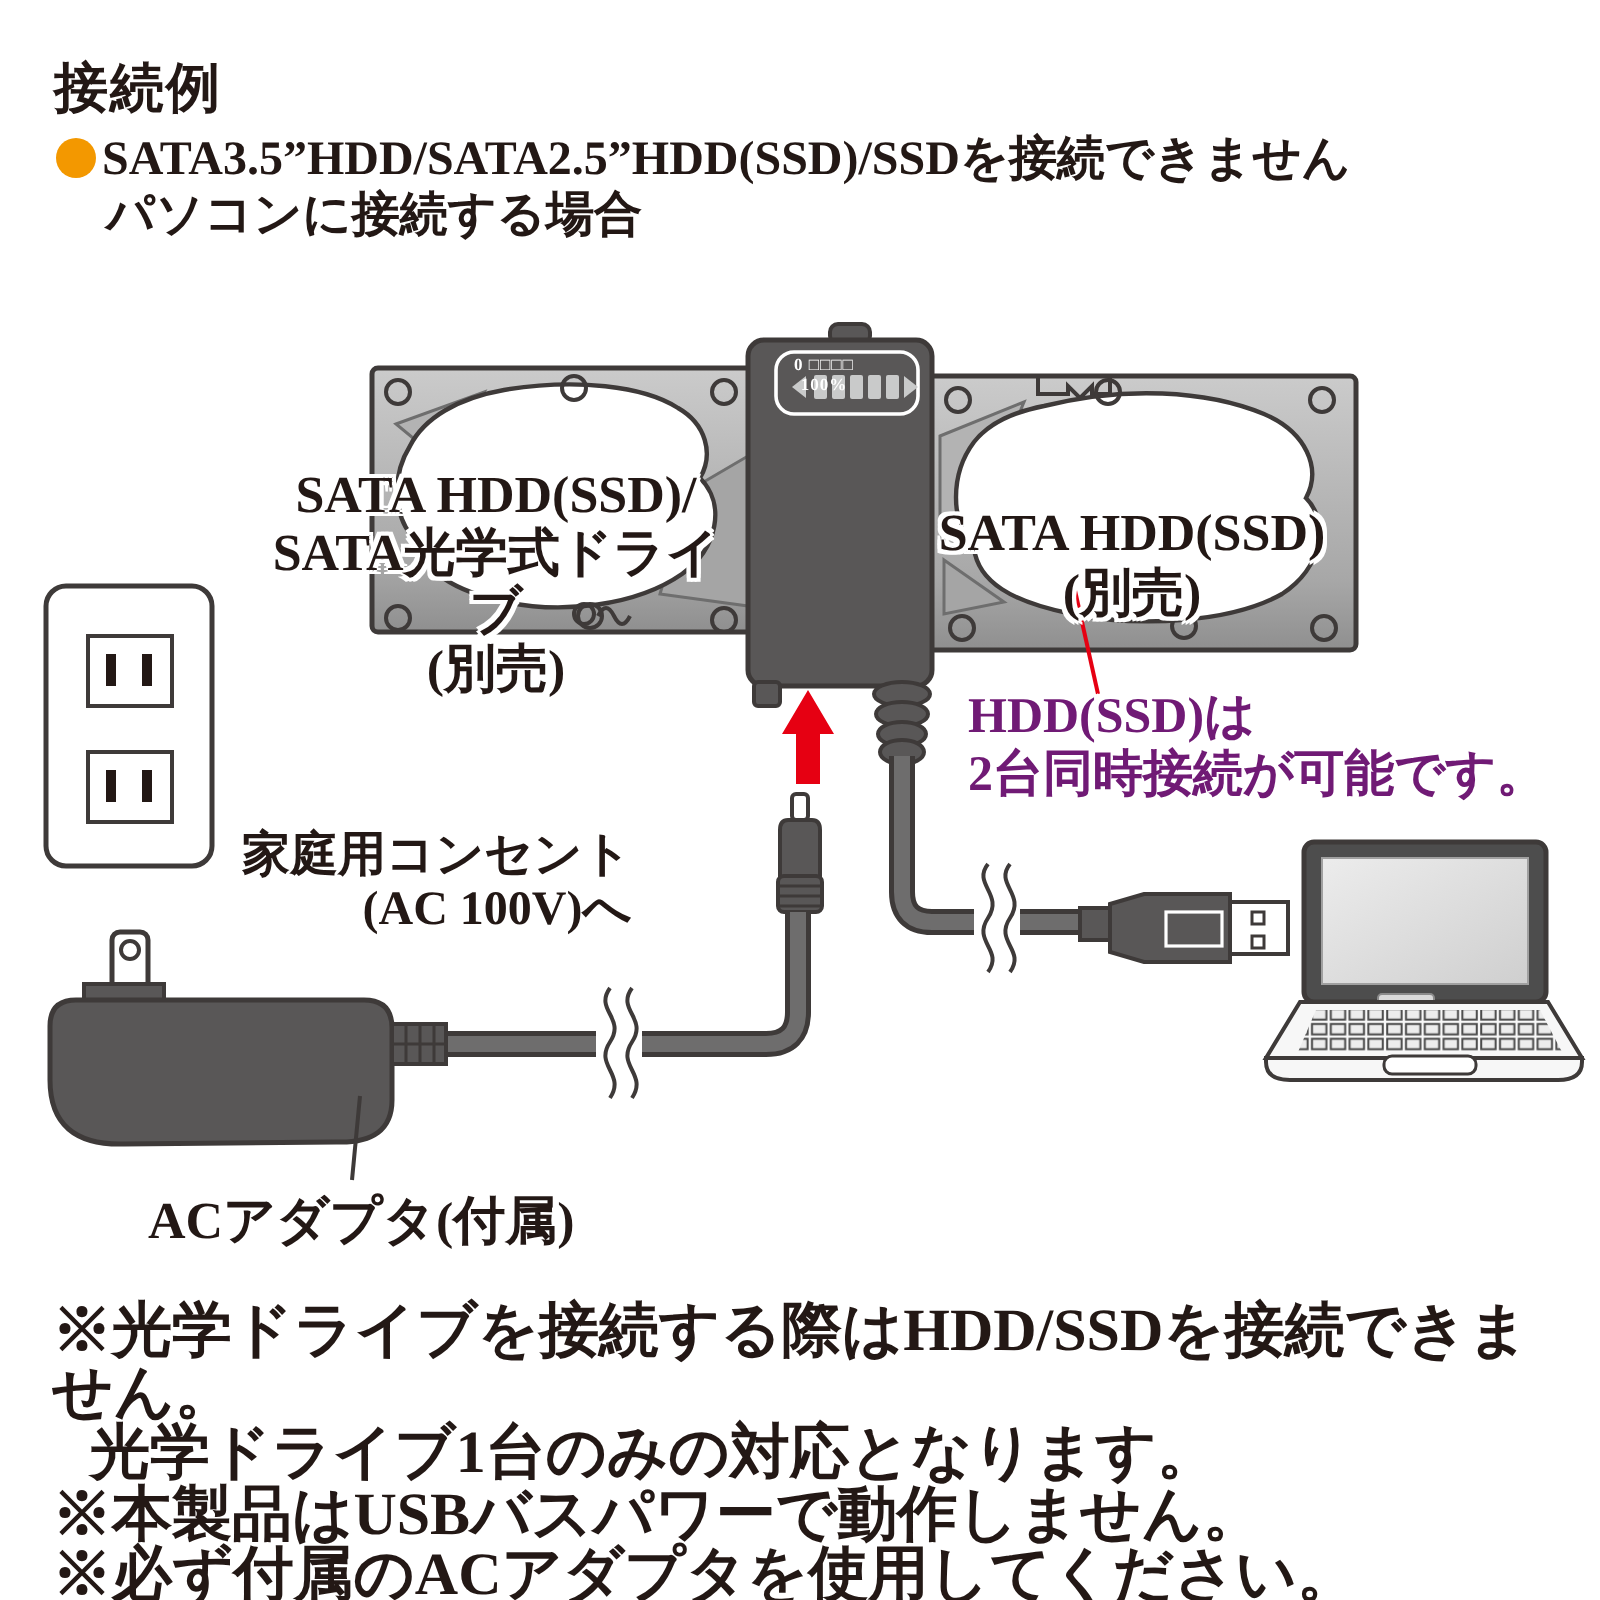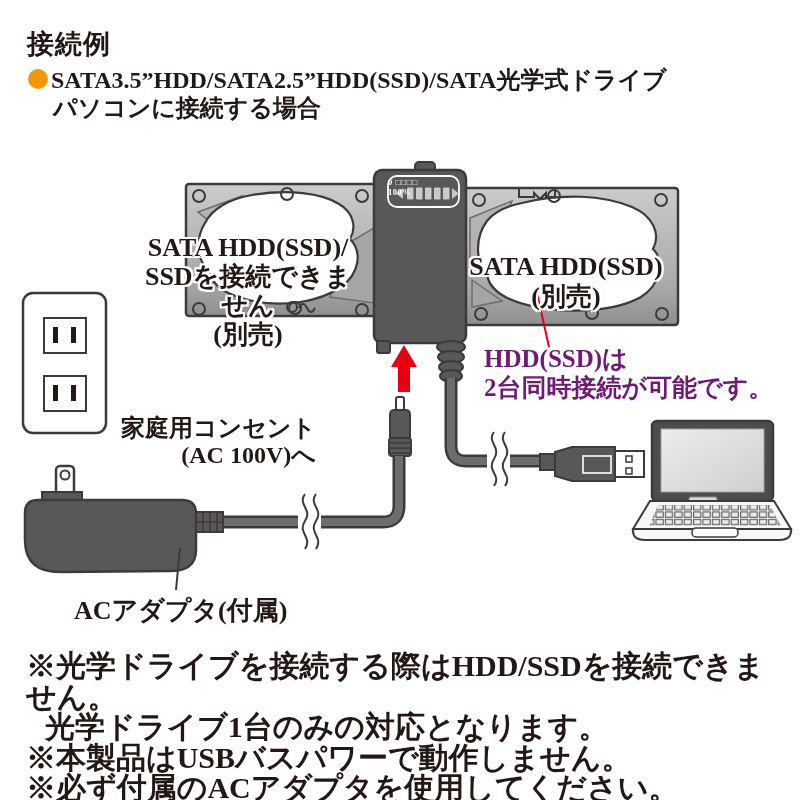--- a/index.html
+++ b/index.html
@@ -13,21 +13,21 @@
   .subtitle .row{display:flex;align-items:flex-start;}
   .bullet{width:20px;height:20px;border-radius:50%;background:#f39800;margin:3px 3px 0 0;flex:0 0 auto;}
   .sub2{padding-left:25px;}
   .dlabel{text-align:center;font-size:26px;line-height:29px;letter-spacing:0px;}
   .halo{text-shadow:-2px -2px 0 #fff,2px -2px 0 #fff,-2px 2px 0 #fff,2px 2px 0 #fff,0 -2px 0 #fff,0 2px 0 #fff,-2px 0 0 #fff,2px 0 0 #fff;}
   .lbl-left{left:133px;top:204px;width:230px;margin-top:29px;}
   .lbl-right{left:451px;top:228px;width:230px;line-height:30px;margin-top:24px;}
   .red-callout{left:484px;top:344px;font-size:25px;line-height:29px;color:#701a75;}
   .outlet-label{left:121px;top:415px;font-size:24px;line-height:27px;text-align:right;}
   .ac-label{left:74px;top:593px;font-size:26px;}
-  .meter-scale{left:388px;top:177px;width:48px;text-align:left;font-size:8.5px;color:#ffffff;letter-spacing:0.5px;}
+  .meter-scale{left:388px;top:177px;width:48px;text-align:center;font-size:8.5px;color:#ffffff;letter-spacing:0.5px;}
   .notes{left:26px;top:651px;width:760px;font-size:30px;line-height:30.5px;}
   .notes .indent{padding-left:19px;}
   svg{position:absolute;left:0;top:0;}
 </style>
 </head>
 <body>
 
 <div class="page">
 
   <svg width="800" height="800" viewBox="0 0 800 800">
@@ -165,28 +165,28 @@
 
     <line x1="537" y1="293" x2="549" y2="347" stroke="#e60012" stroke-width="2"></line>
     <line x1="180" y1="548" x2="176" y2="590" stroke="#3e3a39" stroke-width="2"></line>
   </svg>
 
   <div class="abs title">接続例</div>
 
   <div class="abs subtitle">
     <div class="row">
       <span class="bullet"></span>
-      <span>SATA3.5”HDD/SATA2.5”HDD(SSD)/SATA光学式ドライブ</span>
+      <span>SATA3.5”HDD/SATA2.5”HDD(SSD)/SSDを接続できません</span>
     </div>
     <div class="sub2">パソコンに接続する場合</div>
   </div>
 
   <div class="abs dlabel halo lbl-left">
     <div>SATA HDD(SSD)/</div>
-    <div>SSDを接続できません</div>
+    <div>SATA光学式ドライブ</div>
     <div>(別売)</div>
   </div>
 
   <div class="abs dlabel halo lbl-right">
     <div>SATA HDD(SSD)</div>
     <div>(別売)</div>
   </div>
 
   <div class="abs red-callout halo">
     <div>HDD(SSD)は</div>

